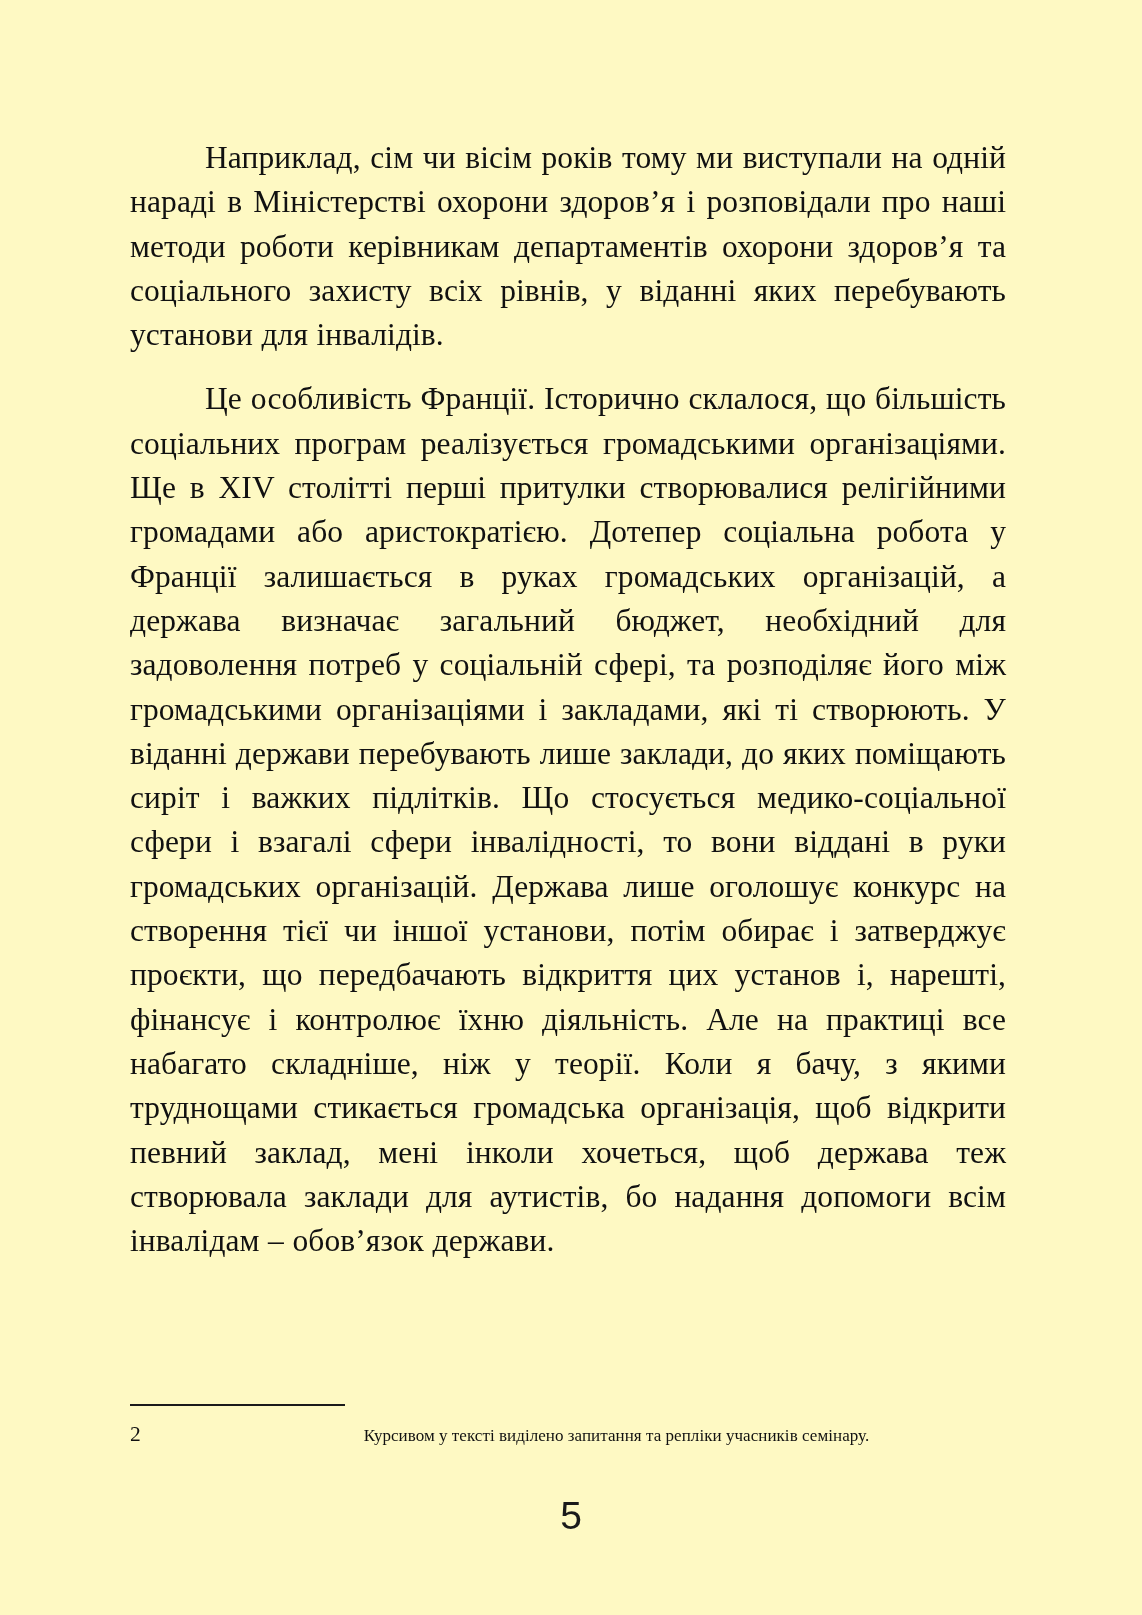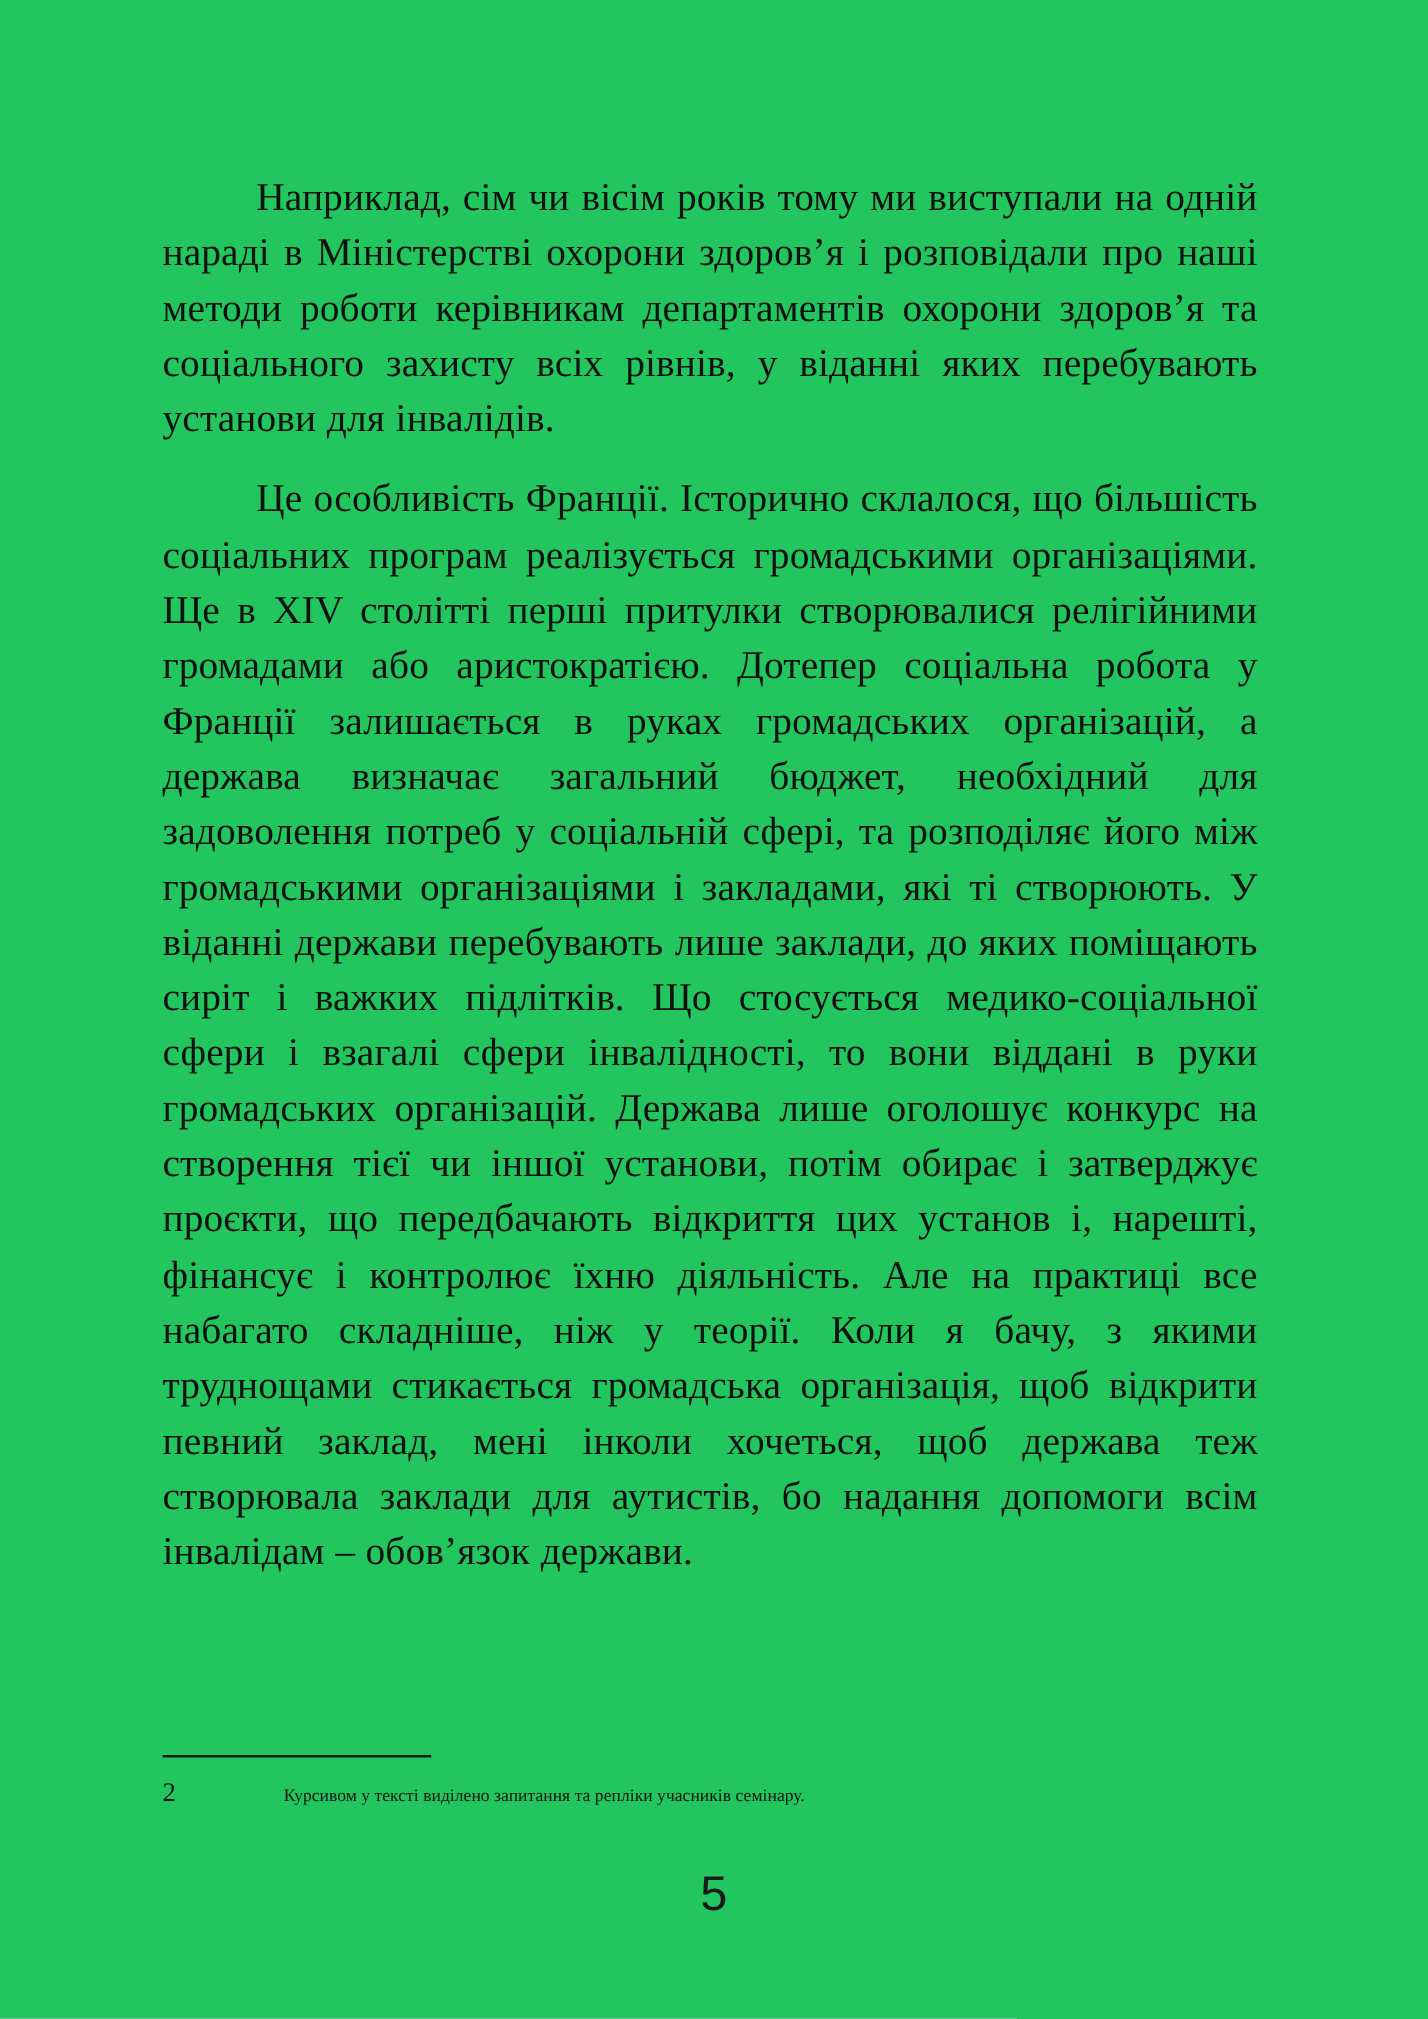--- a/index.html
+++ b/index.html
@@ -14,21 +14,21 @@
     font-family: "Liberation Serif", "DejaVu Serif", serif;
     color: #111111;
     overflow: hidden;
   }
 
   .page {
     position: absolute;
     left: 0; top: 0;
     width: 1142px;
     height: 1615px;
-    background: #22c55e;
+    background: #fef9c3;
   }
 
   .text-block {
     position: absolute;
     left: 130px;
     top: 136px;
     width: 876px;
   }
 
   p.body-par {
@@ -92,22 +92,22 @@
   }
 
   .footnote-num {
     width: 97px;
     flex: 0 0 97px;
     font-size: 21.5px;
   }
 
   .footnote-text {
     flex: 1 1 auto;
-    text-align: left;
-    font-size: 14px;
+    text-align: center;
+    font-size: 17px;
     letter-spacing: 0.05px;
   }
 
   .page-number {
     position: absolute;
     left: 0;
     top: 1494px;
     width: 1142px;
     text-align: center;
     font-family: "Liberation Sans", "DejaVu Sans", sans-serif;

